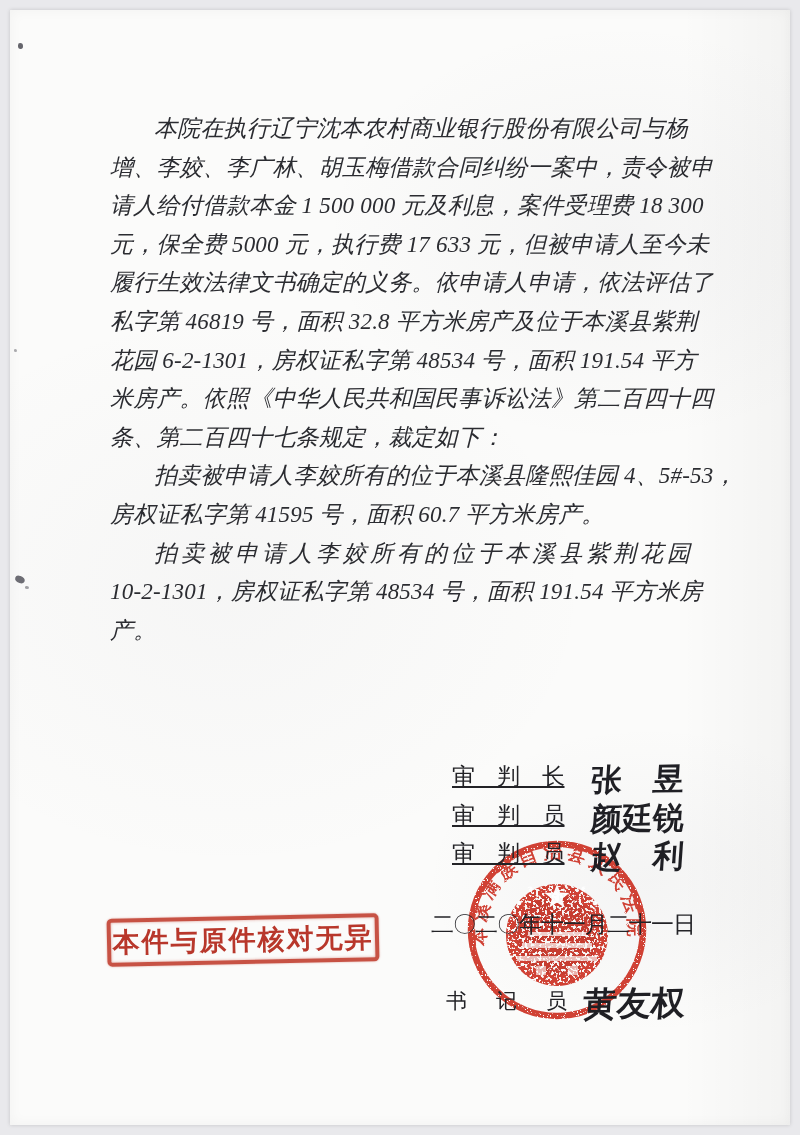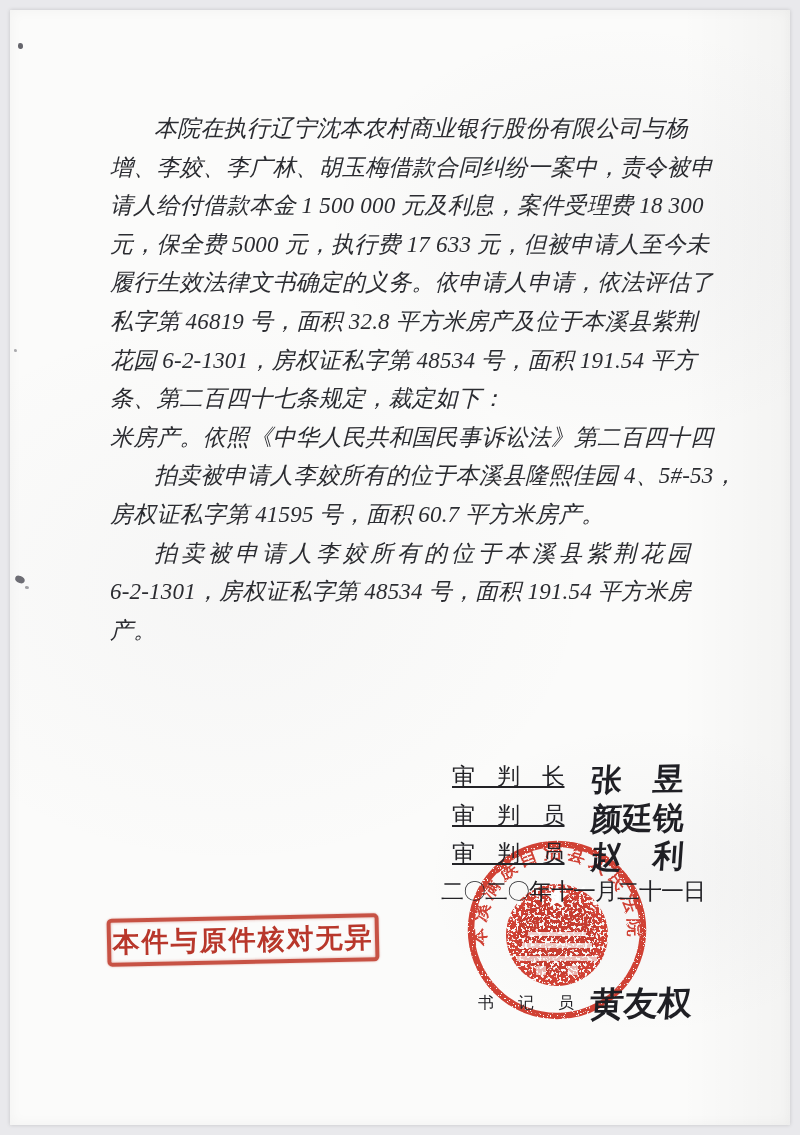--- a/index.html
+++ b/index.html
@@ -29,25 +29,25 @@
   .bline.spread{white-space:normal;text-align:justify;text-align-last:justify;letter-spacing:0;}
   
   .sig-row{position:absolute;left:442px;white-space:nowrap;z-index:5;color:#232327;}
   .sig-r1{top:749px;}
   .sig-r2{top:788px;}
   .sig-r3{top:826px;}
   .role{font-size:23px;letter-spacing:-0.5px;vertical-align:6px;text-decoration:underline;}
   .hand{font-weight:bold;display:inline-block;transform:skewX(-5deg) rotate(-1deg);color:#1f1f24;}
   .sig-name{font-size:31px;margin-left:26px;}
   .date-line{
-    position:absolute;left:421px;top:866px;z-index:5;
-    font-size:23px;letter-spacing:-1px;color:#232327;white-space:nowrap;margin-left:10px;
+    position:absolute;left:421px;top:899px;z-index:5;
+    font-size:23px;letter-spacing:-1px;color:#232327;white-space:nowrap;
   }
   .clerk-row{position:absolute;left:436px;top:971px;z-index:5;white-space:nowrap;color:#232327;}
-  .clerk-role{font-size:16px;letter-spacing:4px;vertical-align:7px;margin-left:32px;}
+  .clerk-role{font-size:21px;letter-spacing:4px;vertical-align:7px;}
   .clerk-name{font-size:34px;margin-left:12px;}
   
   .seal{position:absolute;left:452px;top:825px;width:190px;height:190px;z-index:2;opacity:.95;}
   
   .verify-stamp{
     position:absolute;left:97px;top:906px;width:264px;height:40px;z-index:4;
     border:4px solid rgba(187,44,28,.82);border-radius:5px;
     transform:rotate(-1.2deg);
     display:flex;align-items:center;justify-content:center;
     font-size:27px;font-weight:bold;letter-spacing:2px;
@@ -67,26 +67,26 @@
 <div class="page">
 
   <div class="body-text">
       <div class="bline ind">本院在执行辽宁沈本农村商业银行股份有限公司与杨</div>
       <div class="bline">增、李姣、李广林、胡玉梅借款合同纠纷一案中，责令被申</div>
       <div class="bline">请人给付借款本金 1 500 000 元及利息，案件受理费 18 300</div>
       <div class="bline">元，保全费 5000 元，执行费 17 633 元，但被申请人至今未</div>
       <div class="bline">履行生效法律文书确定的义务。依申请人申请，依法评估了</div>
       <div class="bline">私字第 46819 号，面积 32.8 平方米房产及位于本溪县紫荆</div>
       <div class="bline">花园 6-2-1301，房权证私字第 48534 号，面积 191.54 平方</div>
+      <div class="bline">米房产。依照《中华人民共和国民事诉讼法》第二百四十四</div>
       <div class="bline">条、第二百四十七条规定，裁定如下：</div>
-      <div class="bline">米房产。依照《中华人民共和国民事诉讼法》第二百四十四</div>
       <div class="bline ind">拍卖被申请人李姣所有的位于本溪县隆熙佳园 4、5#-53，</div>
       <div class="bline">房权证私字第 41595 号，面积 60.7 平方米房产。</div>
       <div class="bline ind spread">拍卖被申请人李姣所有的位于本溪县紫荆花园</div>
-      <div class="bline">6-2-1301，房权证私字第 48534 号，面积 191.54 平方米房</div>
+      <div class="bline">10-2-1301，房权证私字第 48534 号，面积 191.54 平方米房</div>
       <div class="bline">产。</div>
     </div>
 
   <div class="sig-row sig-r1">
     <span class="role">审　判　长</span><span class="hand sig-name">张　昱</span>
   </div>
   <div class="sig-row sig-r2">
     <span class="role">审　判　员</span><span class="hand sig-name">颜廷锐</span>
   </div>
   <div class="sig-row sig-r3">

